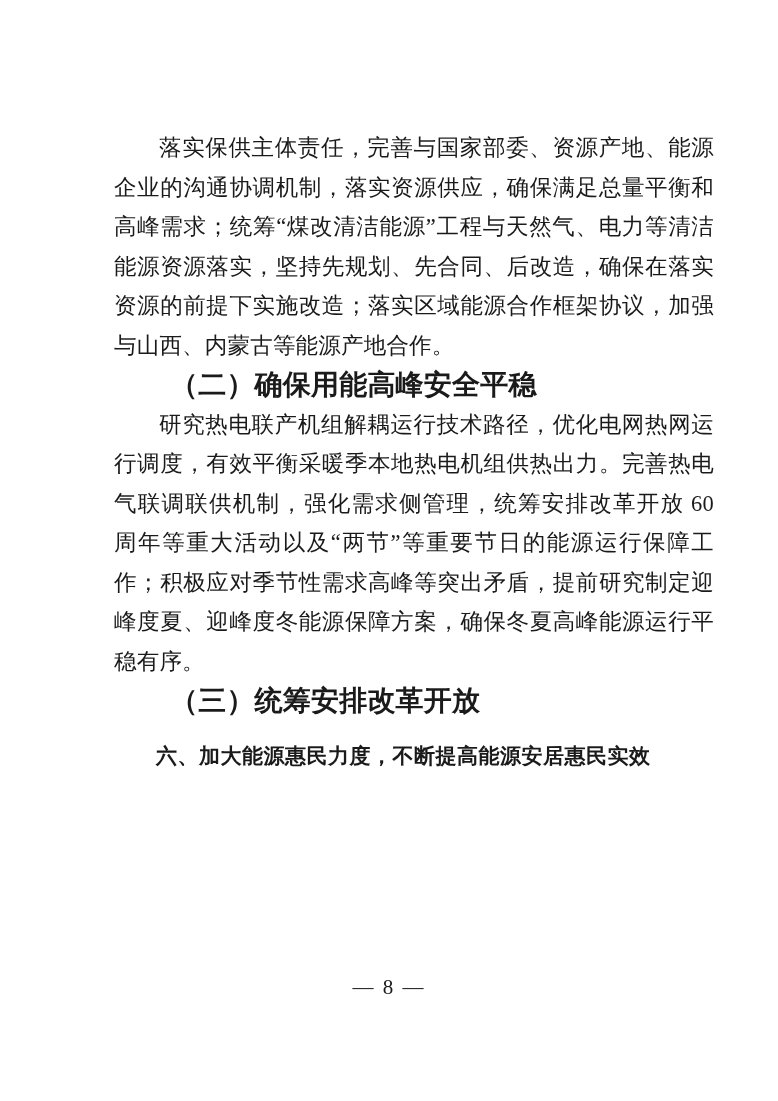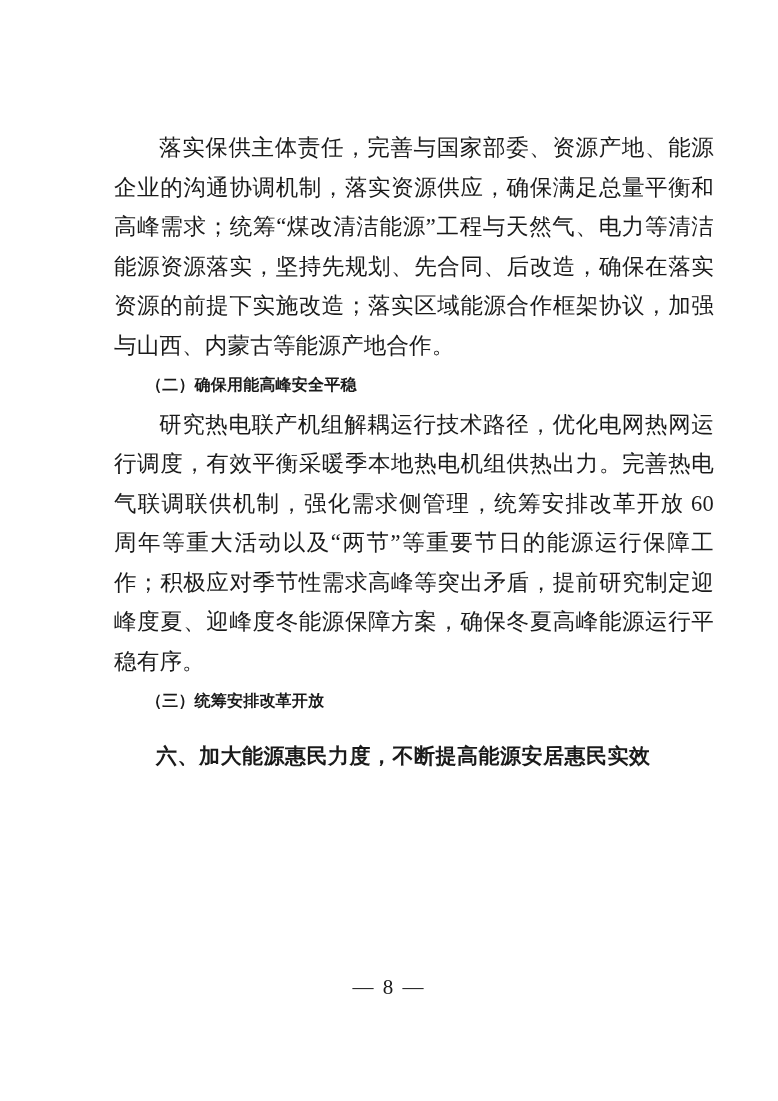--- a/index.html
+++ b/index.html
@@ -32,21 +32,21 @@
     font-size: 22.5px;
     line-height: 39.5px;
     text-align: justify;
     text-justify: inter-ideograph;
     text-indent: 2em;
     margin: 0 0 0 0;
     letter-spacing: 0.2px;
     font-family: "Liberation Serif", "DejaVu Serif", serif;
   }
   .subhead {
-    font-size: 16px;
+    font-size: 28px;
     line-height: 39.5px;
     text-indent: 2em;
     margin: 0;
     font-family: "DejaVu Sans", "Liberation Sans", sans-serif;
     font-weight: 600;
     letter-spacing: 0.2px;
   }
   .section-head {
     font-size: 21px;
     line-height: 39.5px;

